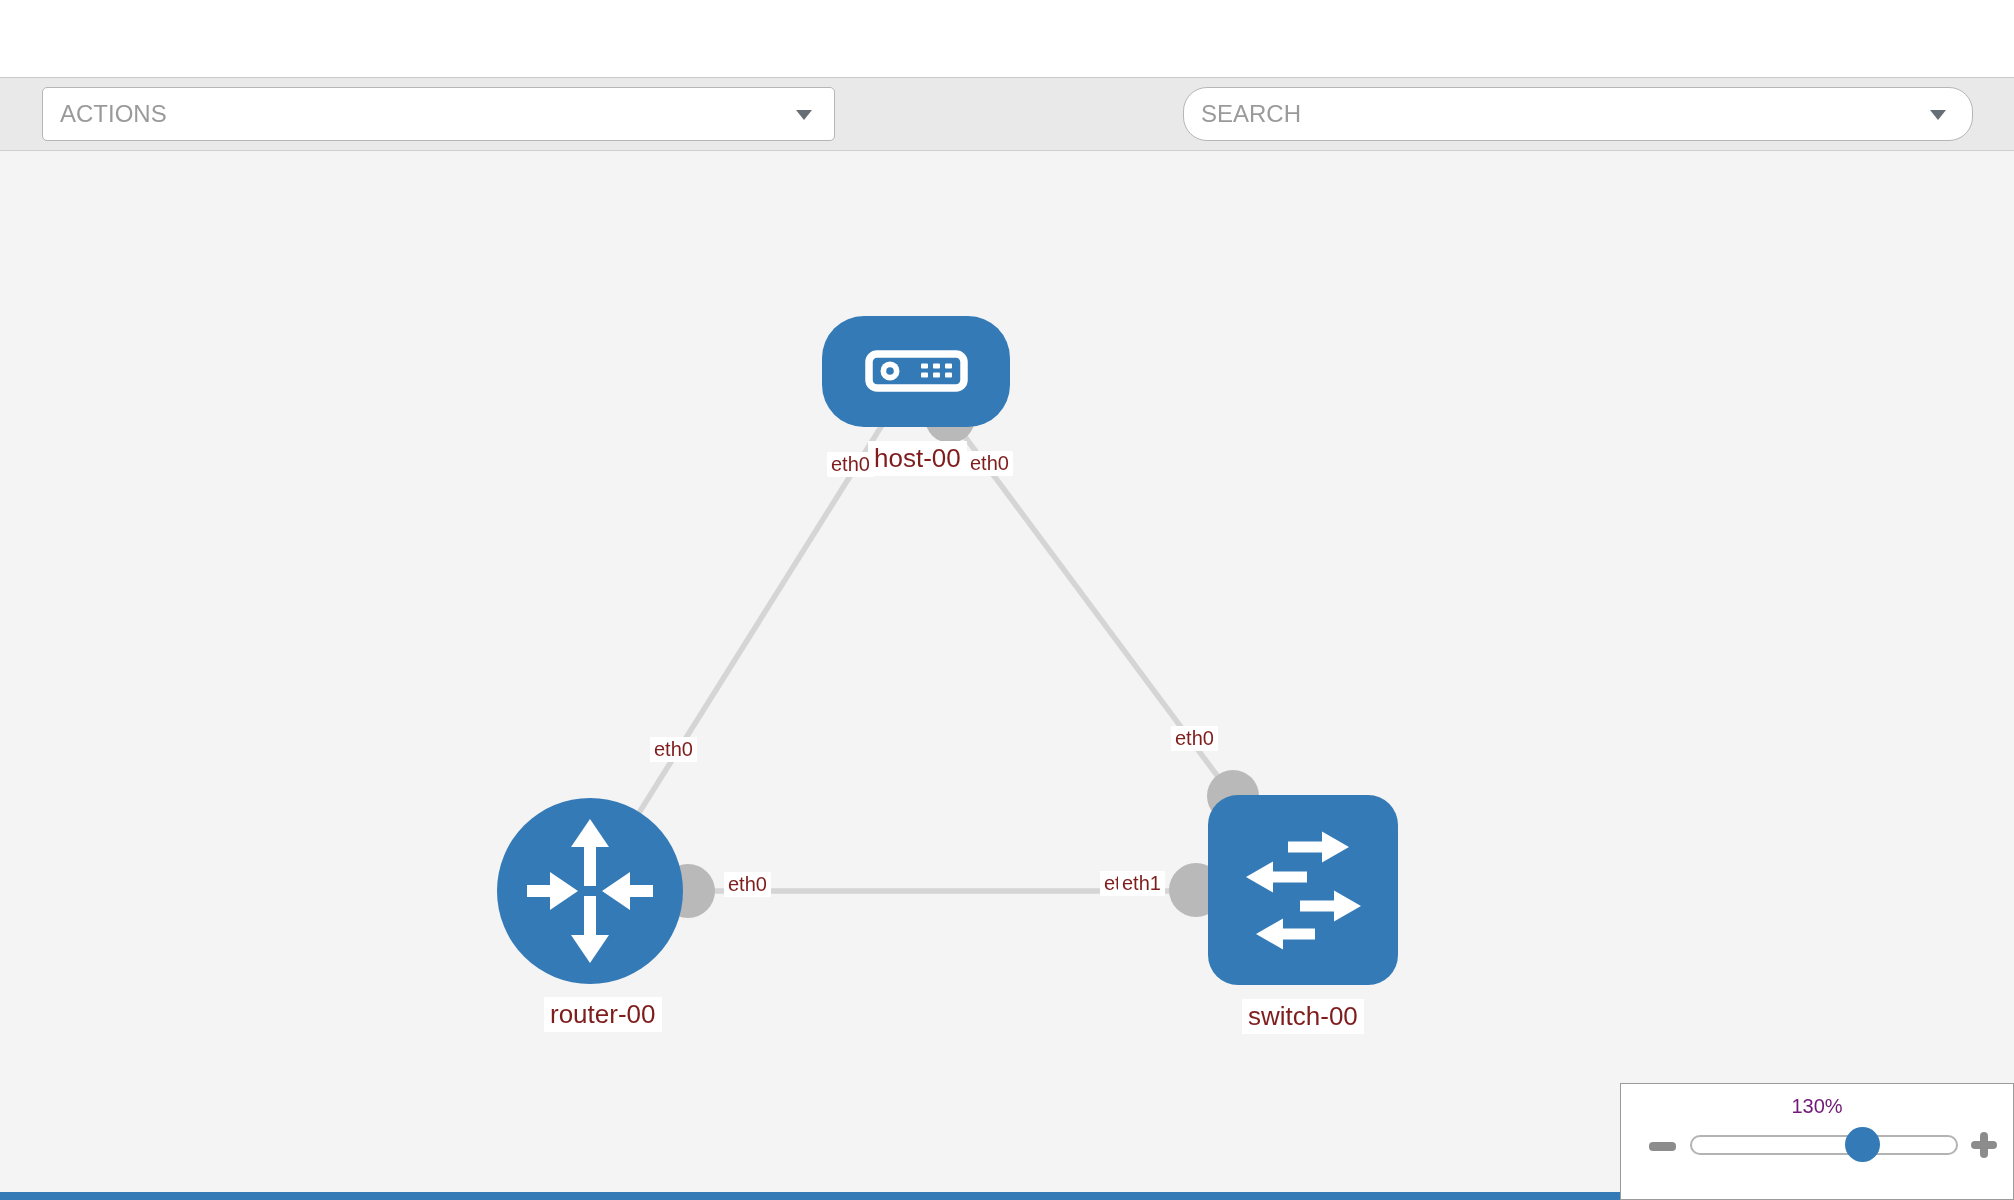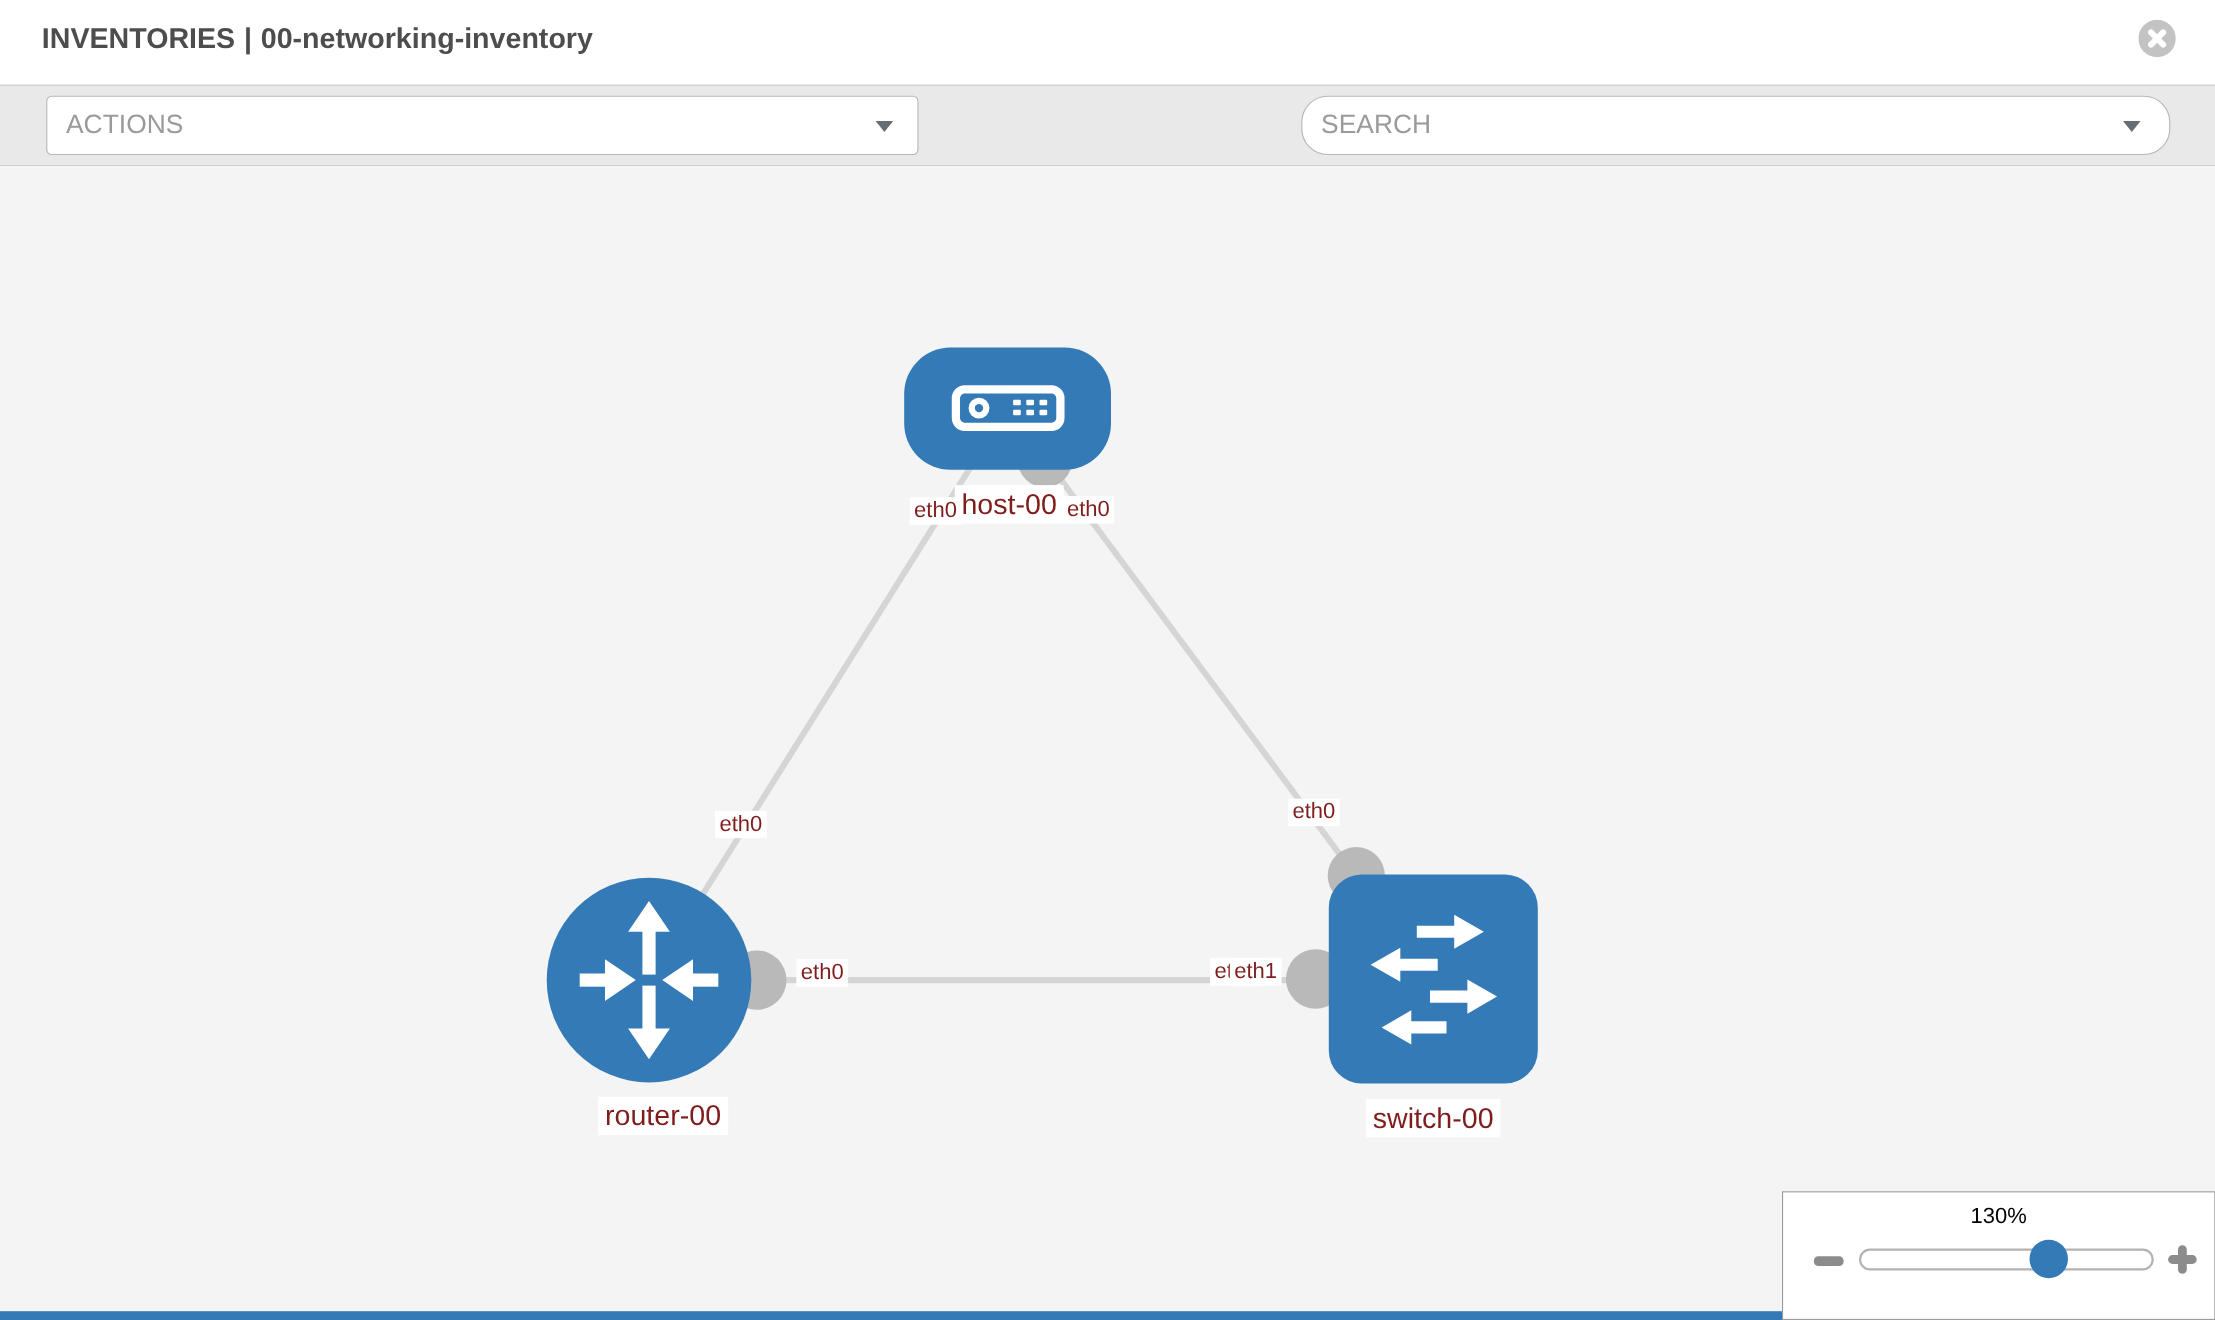--- a/index.html
+++ b/index.html
@@ -45,48 +45,39 @@
   .chip-router-lan{left:724px;top:721px;}
   .chip-switch-lan-back{left:1100px;top:720px;}
   .chip-switch-lan-front{left:1118px;top:720px;}
 
   
   .bottom-strip{position:absolute;left:0;top:1192px;width:1625px;height:8px;background:#337ab7;z-index:4;}
 
   
   .zoom-panel{position:absolute;left:1620px;top:1083px;width:394px;height:117px;background:#fff;
               border:1px solid #9b9b9b;box-sizing:border-box;z-index:5;}
-  .zoom-level{margin-top:11px;text-align:center;font-size:20px;color:#000000;}
+  .zoom-level{margin-top:11px;text-align:center;font-size:20px;color:#701a75;}
   .zoom-row{position:relative;width:100%;height:60px;}
   .zoom-minus{position:absolute;left:28px;top:24px;width:27px;height:9px;border-radius:4px;
               background:#8c8c8c;cursor:pointer;}
   .zoom-track{position:absolute;left:69px;top:17px;width:268px;height:20px;background:#fff;
               border:2px solid #b3b3b3;border-radius:12px;box-sizing:border-box;cursor:pointer;}
   .zoom-thumb{position:absolute;left:153px;top:-10px;width:35px;height:35px;border-radius:50%;
               background:#337ab7;cursor:pointer;}
   .zoom-plus{position:absolute;left:350px;top:14px;width:26px;height:26px;cursor:pointer;}
   .zoom-plus::before{content:"";position:absolute;left:0;top:9px;width:26px;height:8px;
               border-radius:4px;background:#8c8c8c;}
   .zoom-plus::after{content:"";position:absolute;left:9px;top:0;width:8px;height:26px;
               border-radius:4px;background:#8c8c8c;}
 </style>
 </head>
 <body>
 
 <div class="app">
 
-  <div class="header">
-    <div class="page-title"><span>INVENTORIES</span><span class="sep">|</span><span>00-networking-inventory</span></div>
-    <div class="close-btn">
-      <svg width="34" height="34" viewBox="0 0 34 34">
-        <circle cx="17" cy="17" r="17" fill="#c3c3c3"></circle>
-        <path d="M11.5 11.5 L22.5 22.5 M22.5 11.5 L11.5 22.5" stroke="#fff" stroke-width="5.5" stroke-linecap="round" fill="none"></path>
-      </svg>
-    </div>
-  </div>
 
   <div class="toolbar">
     <div class="select select-actions">
       <span class="select-text">ACTIONS</span>
       <span class="chevron"></span>
     </div>
     <svg class="tool-icon icon-wrench" viewBox="0 0 512 512">
       <path fill="#6d757b" d="M507.73 109.1c-2.24-9.03-13.54-12.09-20.12-5.51l-74.36 74.36-67.88-11.31-11.31-67.88 74.36-74.36c6.62-6.62 3.43-17.9-5.66-20.16-47.38-11.74-99.55.91-136.58 37.93-39.64 39.64-50.55 97.1-34.05 147.2L18.74 402.76c-24.99 24.99-24.99 65.51 0 90.5 24.99 24.99 65.51 24.99 90.5 0l213.21-213.21c50.12 16.71 107.47 5.68 147.37-34.22 37.07-37.07 49.7-89.32 37.91-136.73zM64 472c-13.25 0-24-10.75-24-24 0-13.26 10.75-24 24-24s24 10.74 24 24c0 13.25-10.75 24-24 24z"></path>
     </svg>
     <svg class="tool-icon icon-key" viewBox="0 0 34 34">

